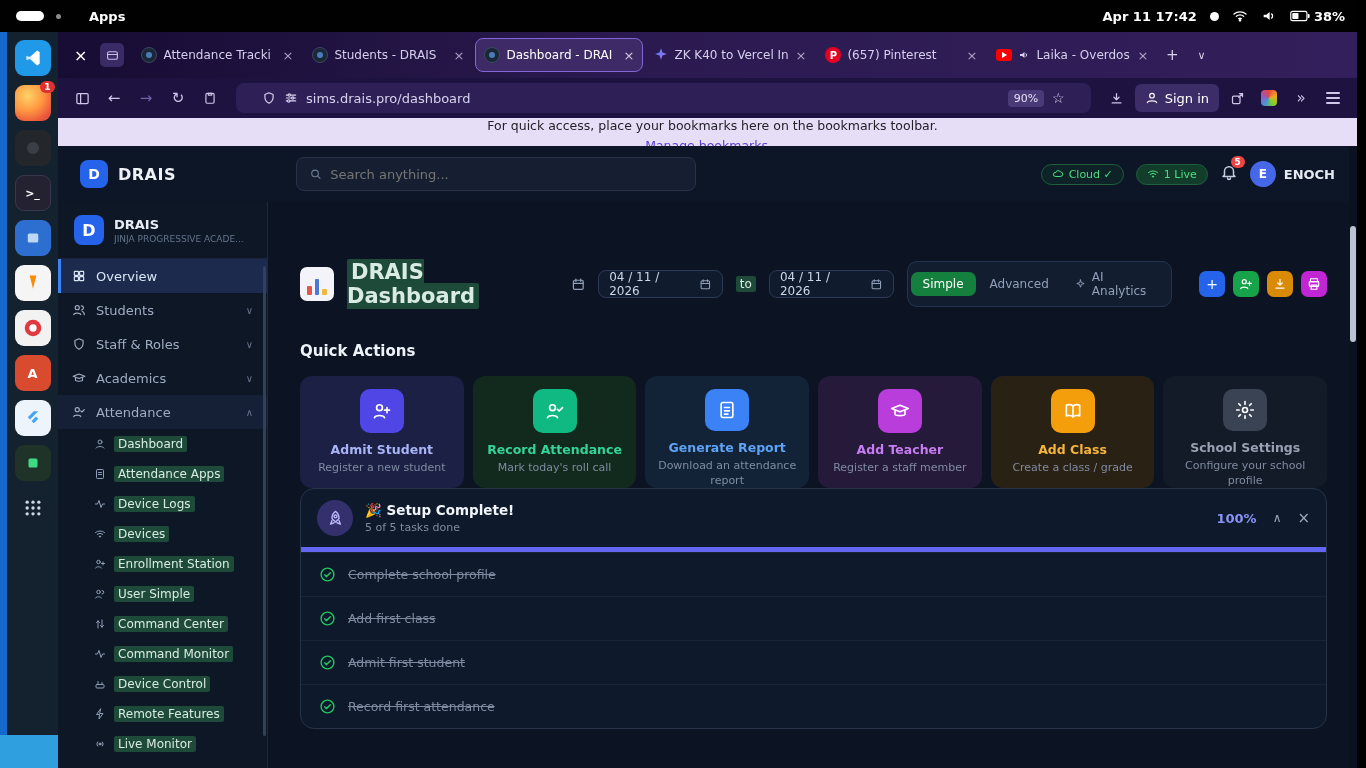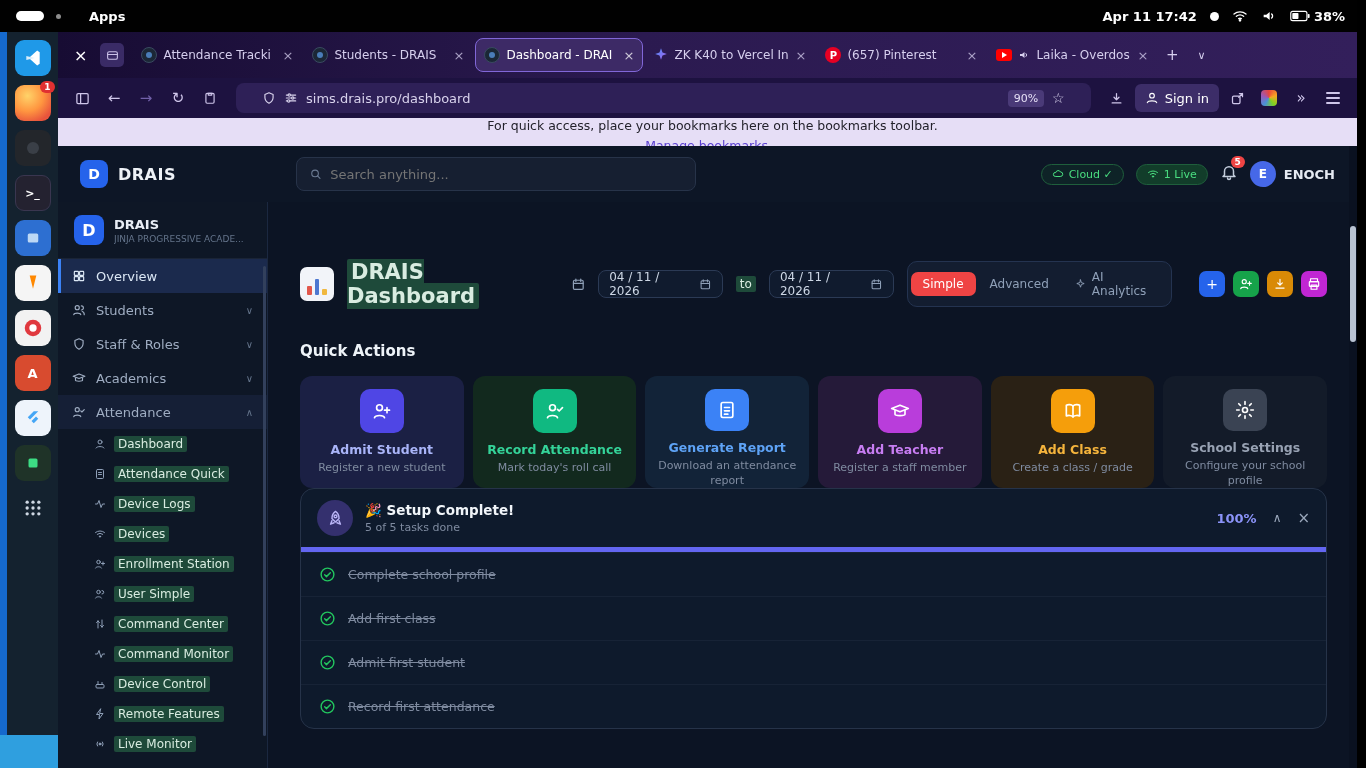--- a/index.html
+++ b/index.html
@@ -89,21 +89,21 @@
 
   .main { flex:1; padding:58px 30px 0 32px; min-width:0; position:relative; background:#0c1424; }
   .title-row { display:flex; align-items:center; gap:13px; }
   .chart-logo { width:34px; height:34px; background:#f2f4f9; border-radius:7px; display:flex; align-items:flex-end; justify-content:center; gap:3px; padding:6px 7px; flex:none; }
   .chart-logo i { display:block; width:5px; border-radius:1px; }
   .page-title { font-size:21px; font-weight:bold; color:#f2f6fa; }
   .date-box { height:28px; background:#101b2e; border:1px solid #2b3a55; border-radius:8px; display:flex; align-items:center; gap:8px; padding:0 10px; color:#cdd7e5; font-size:12px; }
   .to-label { font-size:12px; }
   .modes { margin-left:auto; display:flex; align-items:center; background:#131d30; border:1px solid #243350; border-radius:10px; padding:3px; gap:2px; font-size:12px; color:#8fa0b8; }
   .mode { padding:5px 12px; border-radius:7px; display:flex; align-items:center; gap:6px; }
-  .mode.active { background:#ef4444; color:#fff; }
+  .mode.active { background:#15803d; color:#fff; }
   .act-btns { display:flex; gap:8px; margin-left:14px; }
   .abtn { width:26px; height:26px; border-radius:7px; display:flex; align-items:center; justify-content:center; color:#fff; font-size:14px; flex:none; }
 
   .qa-title { margin-top:34px; font-size:15px; font-weight:bold; color:#eef3f8; }
   .cards { display:flex; gap:9px; margin-top:16px; }
   .card { flex:1; height:112px; border-radius:12px; display:flex; flex-direction:column; align-items:center; padding-top:13px; text-align:center; }
   .card-icon { width:44px; height:44px; border-radius:10px; display:flex; align-items:center; justify-content:center; margin-bottom:9px; color:#fff; }
   .card-t { font-size:12.5px; font-weight:bold; }
   .card-s { font-size:11px; color:#7f8ba0; margin-top:4px; max-width:145px; line-height:1.3; }
 
@@ -461,21 +461,21 @@
                   <circle cx="12" cy="8" r="4"></circle>
                   <path d="M4 20c1.5-4 14.5-4 16 0"></path>
                 </svg>
               <span class="hl">Dashboard</span>
             </div>
             <div class="sub-item">
               <svg class="svg-ic" width="12" height="12" viewBox="0 0 24 24">
                   <rect x="5" y="3" width="14" height="18" rx="2"></rect>
                   <path d="M9 9h6M9 13h6"></path>
                 </svg>
-              <span class="hl">Attendance Quick</span>
+              <span class="hl">Attendance Apps</span>
             </div>
             <div class="sub-item">
               <svg class="svg-ic" width="12" height="12" viewBox="0 0 24 24">
                   <path d="M3 12h4l3-7 4 14 3-7h4"></path>
                 </svg>
               <span class="hl">Device Logs</span>
             </div>
             <div class="sub-item">
               <svg class="svg-ic" width="12" height="12" viewBox="0 0 24 24">
                   <path d="M3 9a14 14 0 0 1 18 0"></path>

